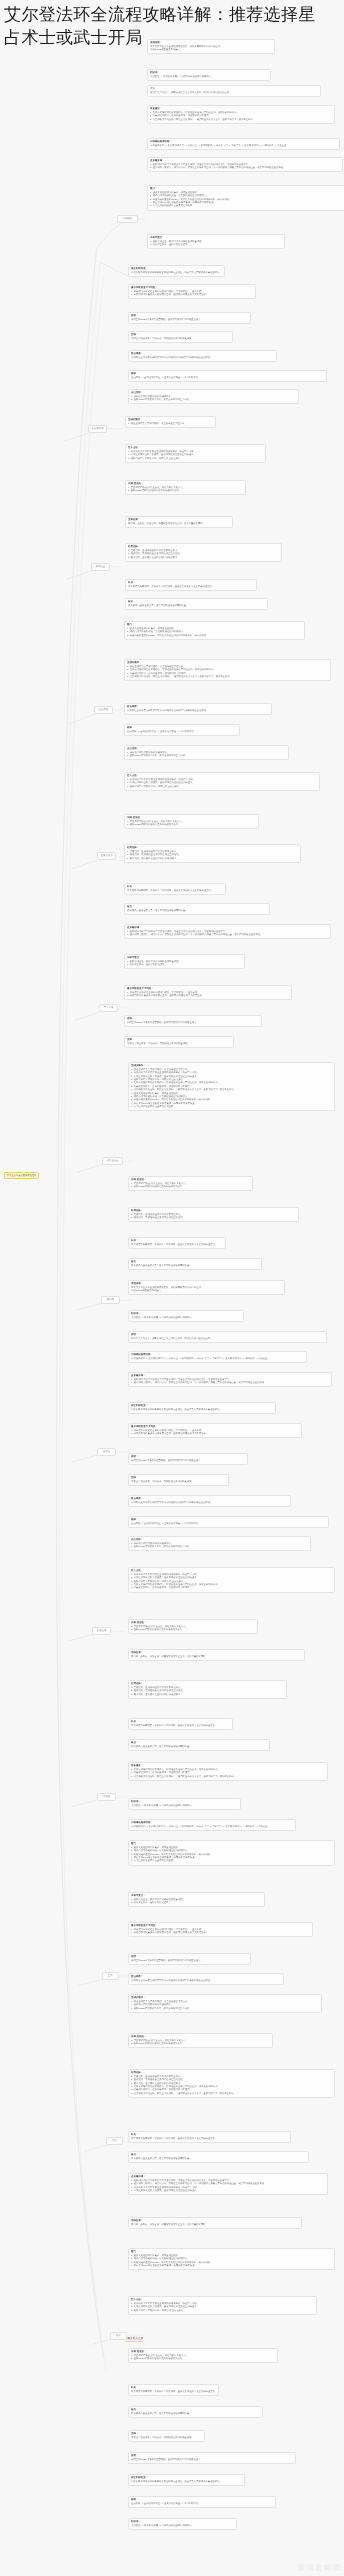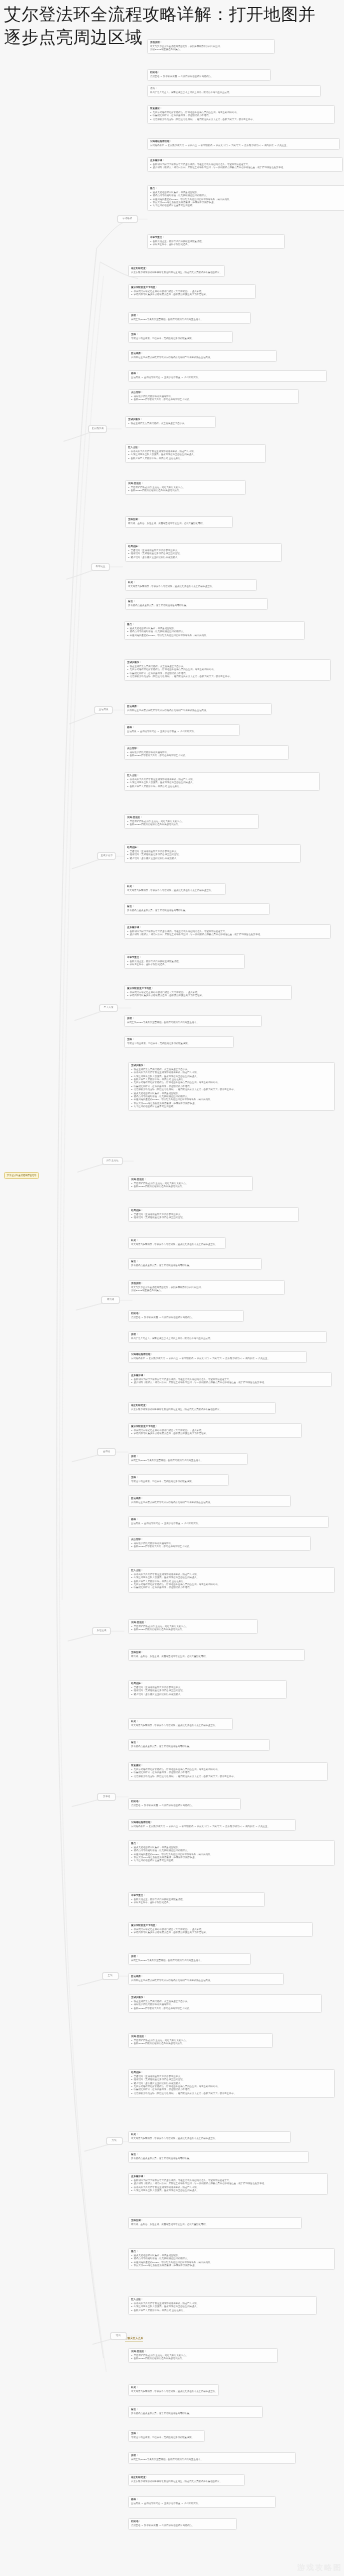--- a/index.html
+++ b/index.html
@@ -137,21 +137,21 @@
     font-weight: 700;
     white-space: nowrap;
     user-select: none;
   }
 </style>
 </head>
 <body>
 
 <div id="page">
 
-  <div class="page-title">艾尔登法环全流程攻略详解：打开地图并逐步点亮周边区域</div>
+  <div class="page-title">艾尔登法环全流程攻略详解：推荐选择星占术士或武士开局</div>
 
   <div class="map-canvas">
     <svg viewBox="0 0 500 3736" xmlns="http://www.w3.org/2000/svg" aria-hidden="true">
 
       <path class="edge" d="M 82 2200 C 82 1400, 95 800, 140 360"></path>
       <path class="edge-soft" d="M 86 2260 C 86 1420, 99 820, 145 380"></path>
       <path class="edge-soft" d="M 90 2320 C 90 1460, 103 850, 150 400"></path>
       <path class="edge" d="M 82 2200 C 82 2700, 100 3100, 150 3420"></path>
       <path class="edge-soft" d="M 86 2240 C 86 2720, 104 3120, 154 3440"></path>
 

